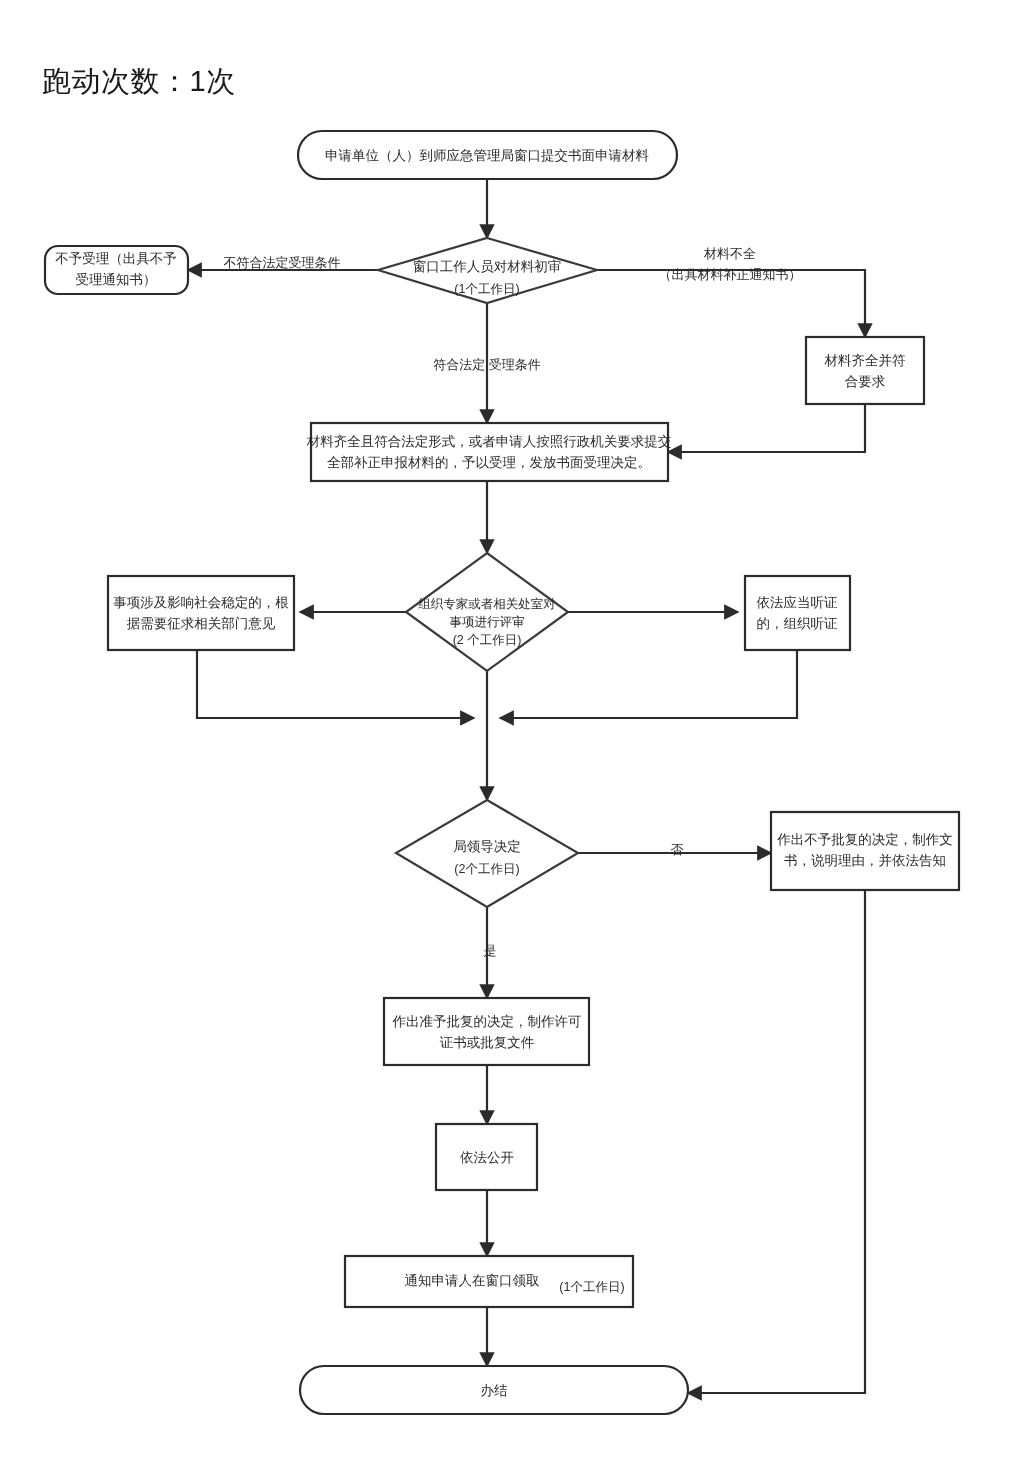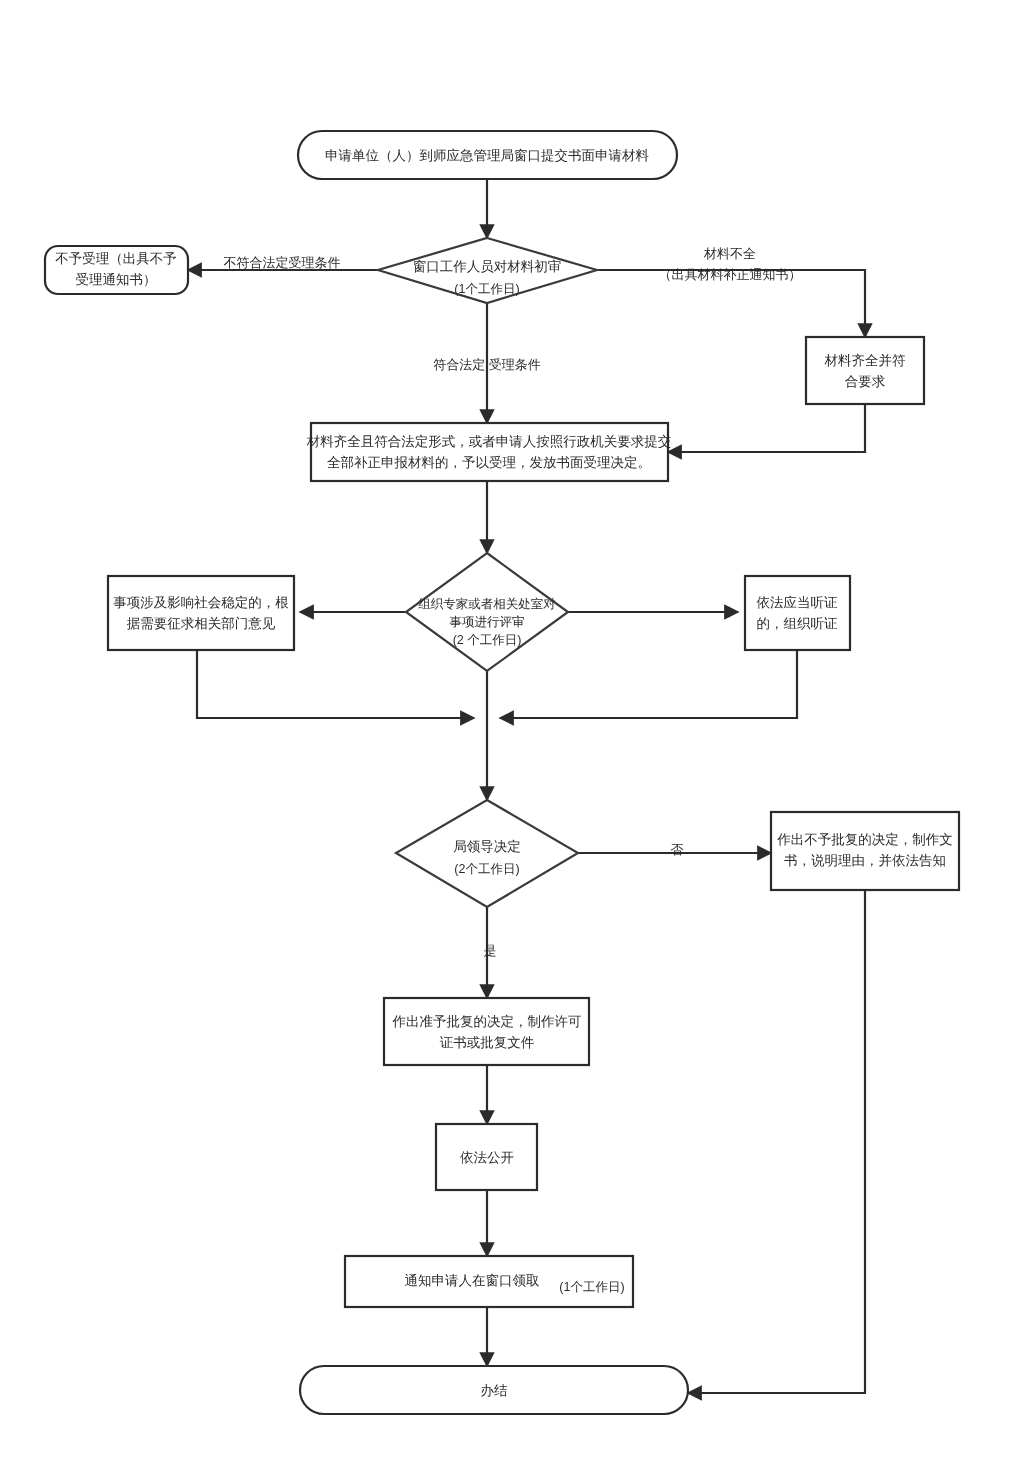--- a/index.html
+++ b/index.html
@@ -73,20 +73,21 @@
     fill: #2b2b2b;
     text-anchor: middle;
     dominant-baseline: middle;
   }
 </style>
 </head>
 <body>
 
 <div id="flow-root">
 
+  <div id="page-title">跑动次数：1次</div>
 
   <svg id="flow-canvas" viewBox="0 0 1019 1476">
     <defs>
       <marker id="arrow" viewBox="0 0 10 10" refX="9" refY="5" markerWidth="7" markerHeight="7" orient="auto-start-reverse">
         <path d="M 0 0 L 10 5 L 0 10 z" fill="#2b2b2b"></path>
       </marker>
     </defs>
 
     <path class="edge" d="M 487 179 L 487 238" marker-end="url(#arrow)"></path>
 

